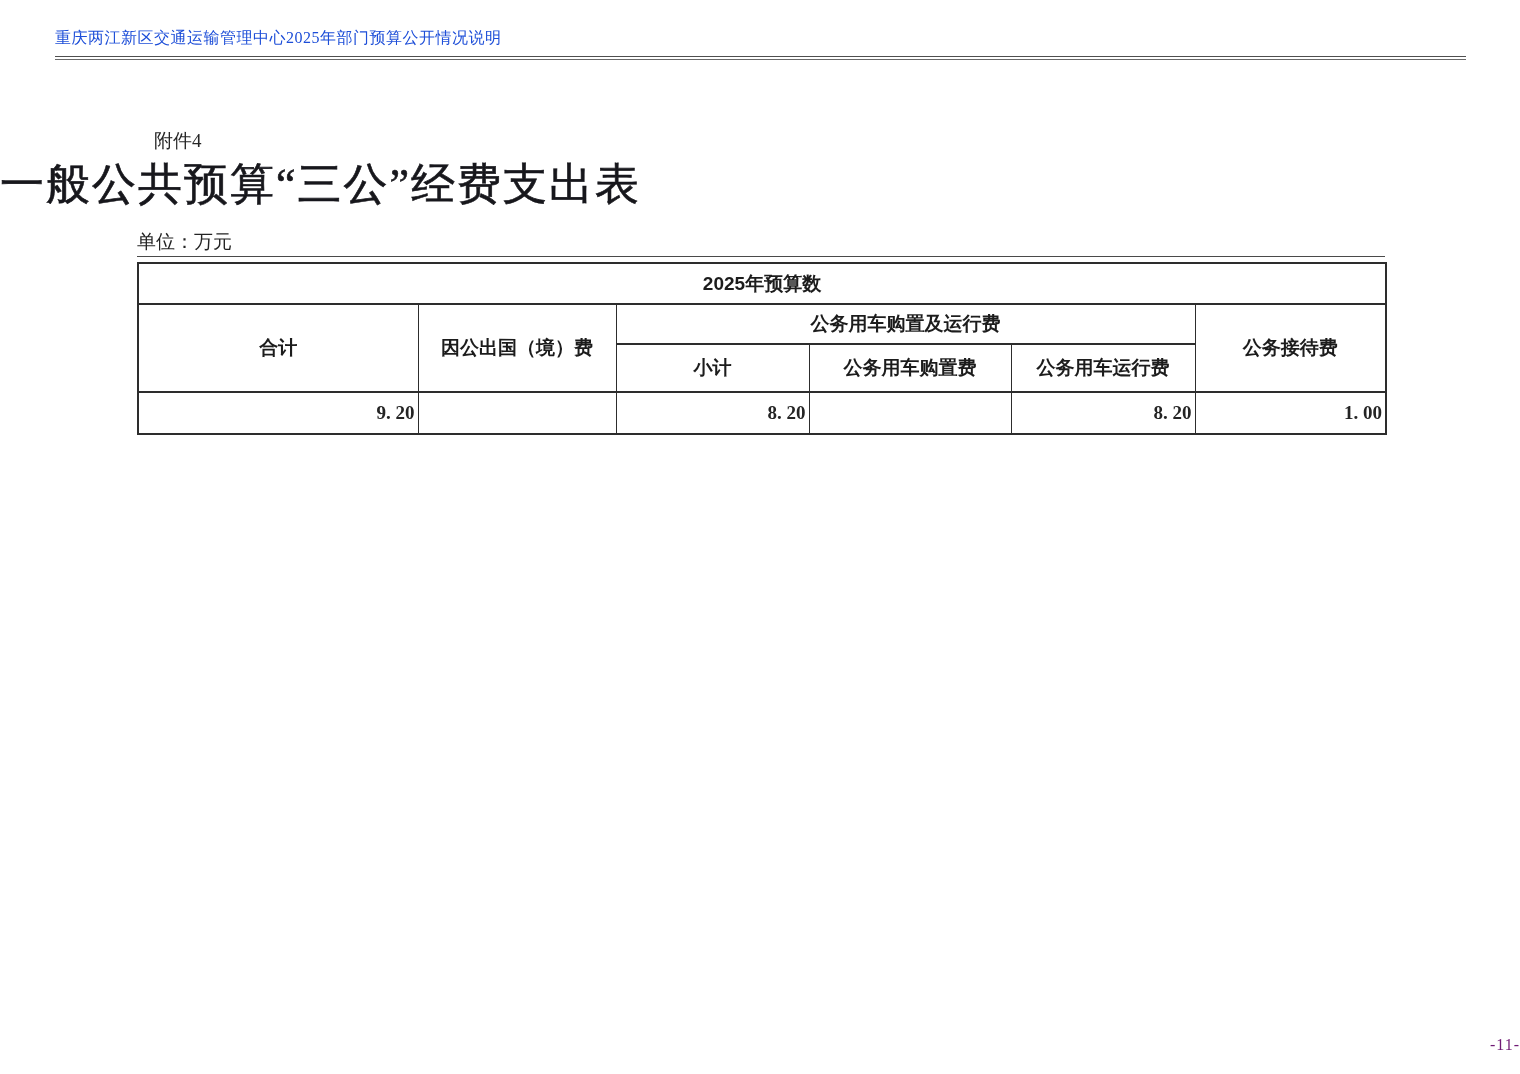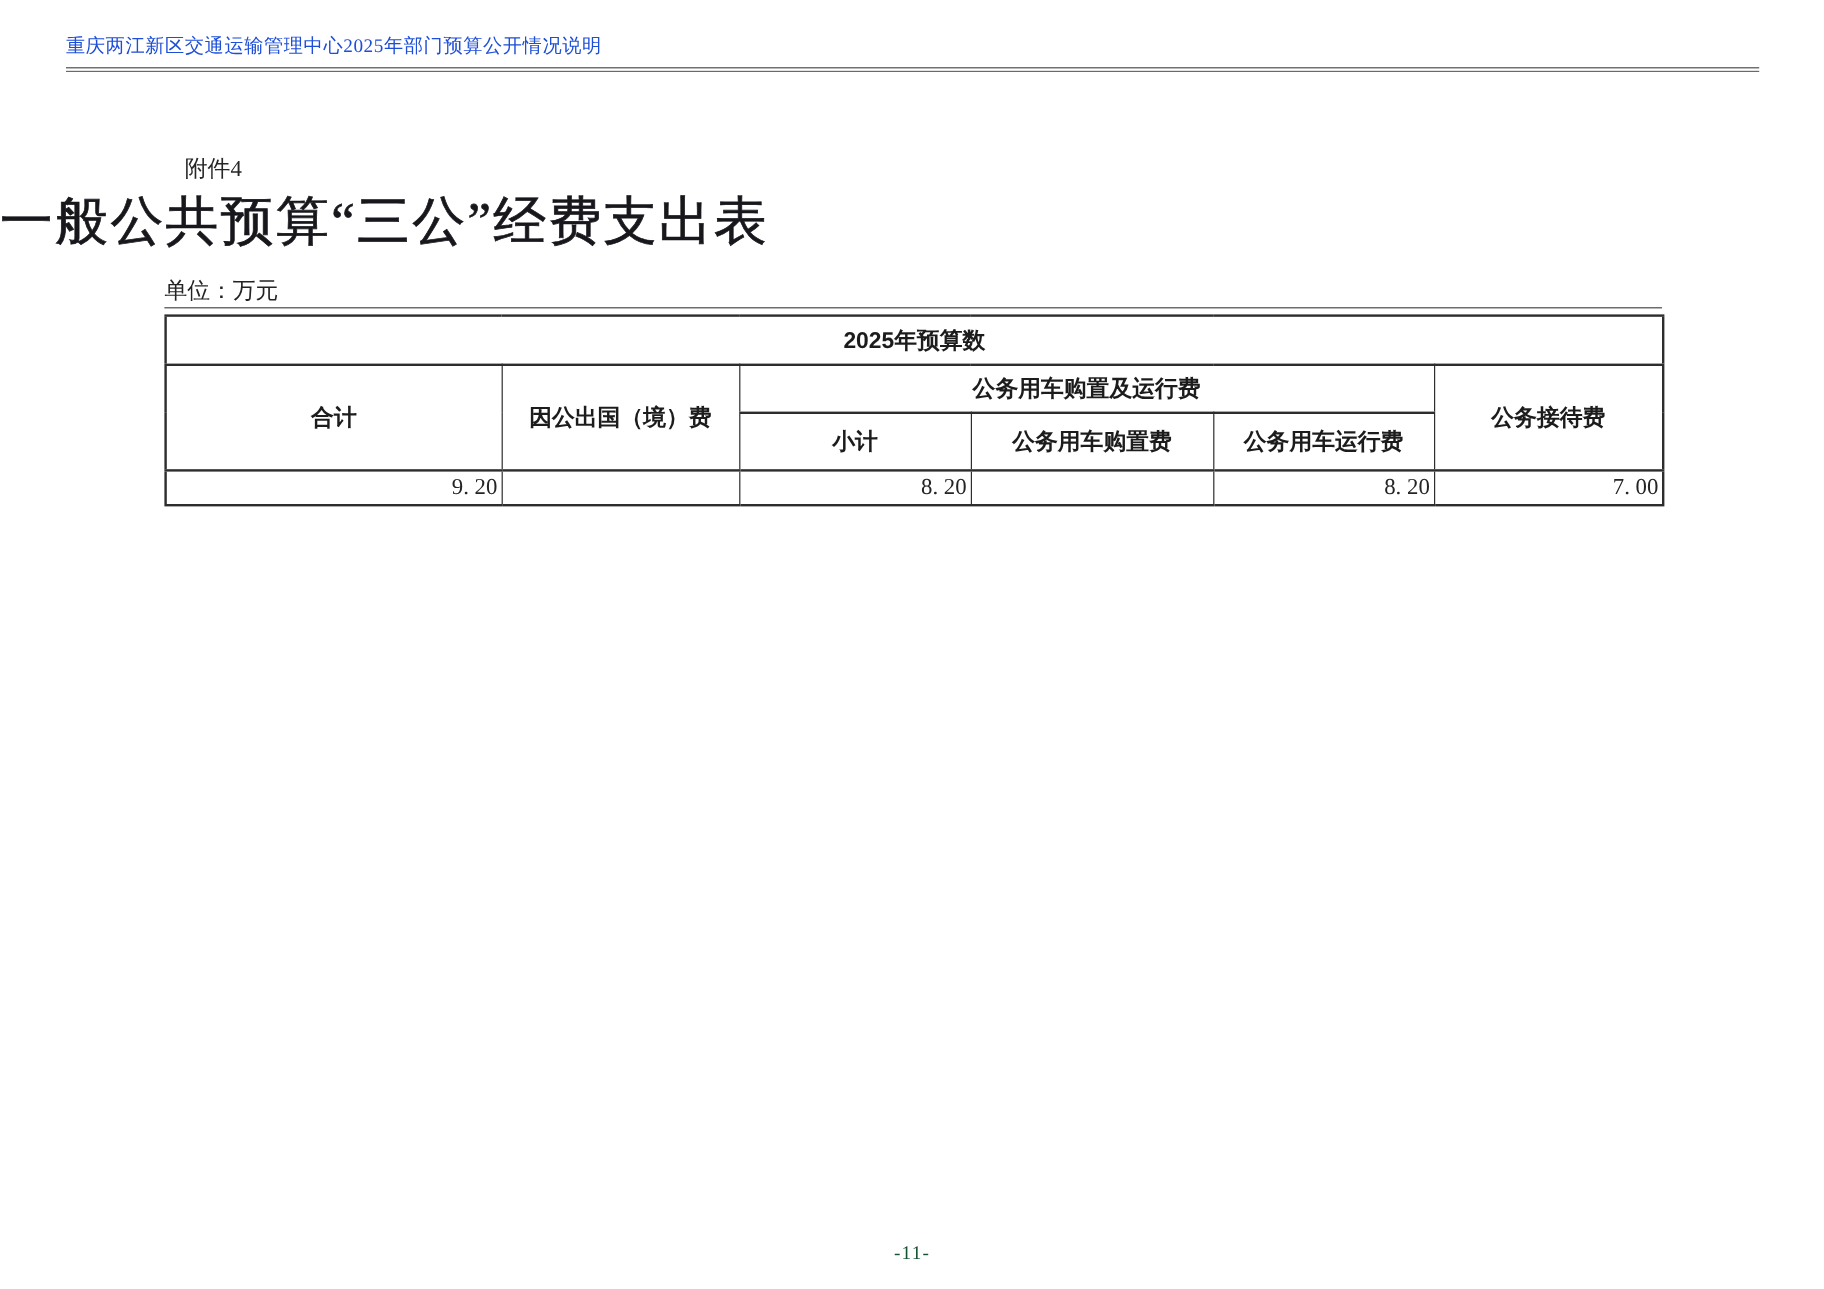--- a/index.html
+++ b/index.html
@@ -96,39 +96,39 @@
     font-family: "Liberation Sans", "DejaVu Sans", sans-serif;
     font-weight: bold;
     font-size: 19px;
     text-align: center;
     color: #1c1c1c;
     margin-top: 41px;
   }
   .row-year td { height: 41px; }
   .row-group td { height: 40px; }
   .row-sub td { height: 48px; }
-  .row-data td { height: 29px; }
+  .row-data td { height: 42px; font-weight: bold; }
   .cell-group-span { border-bottom-width: 2.5px !important; }
   .cell-value {
     font-size: 19px;
     text-align: right;
     padding-right: 3px;
     color: #242424;
     font-family: "Liberation Serif", "DejaVu Serif", serif;
   }
 
   
   .page-number {
     position: absolute;
     left: 0;
     top: 1036px;
     width: 100%;
-    text-align: center;
+    text-align: right;
     font-size: 16px;
-    color: #14532d;
+    color: #701a75;
     letter-spacing: 1px;
   }
 </style>
 </head>
 <body>
 
 <div class="page-header">
   <div class="page-header-note">重庆两江新区交通运输管理中心2025年部门预算公开情况说明</div>
   <div class="header-rule"></div>
 </div>
@@ -165,18 +165,18 @@
       <td class="cell-head">小计</td>
       <td class="cell-head">公务用车购置费</td>
       <td class="cell-head">公务用车运行费</td>
     </tr>
     <tr class="row-data">
       <td class="cell-value">9. 20</td>
       <td class="cell-value"></td>
       <td class="cell-value">8. 20</td>
       <td class="cell-value"></td>
       <td class="cell-value">8. 20</td>
-      <td class="cell-value">7. 00</td>
+      <td class="cell-value">1. 00</td>
     </tr>
   </tbody>
 </table>
 
 <div class="page-number">-11-</div>
 
 </body></html>

